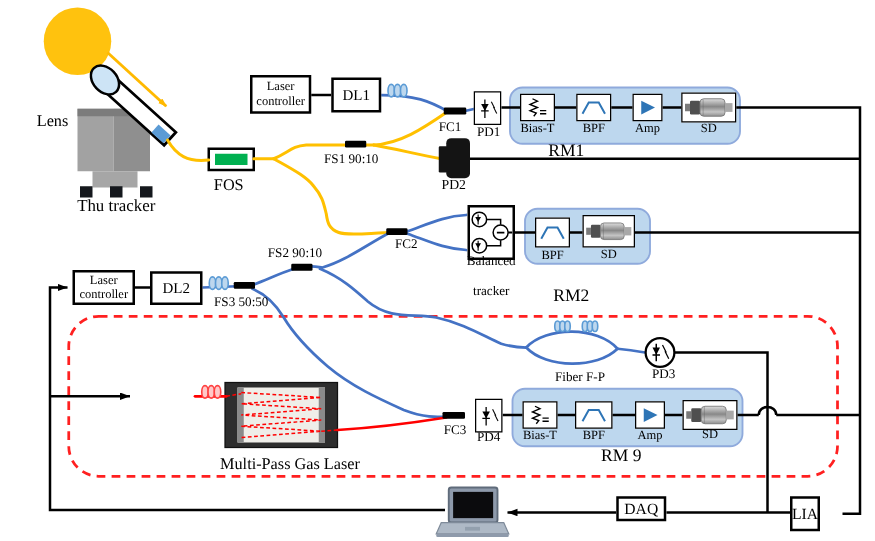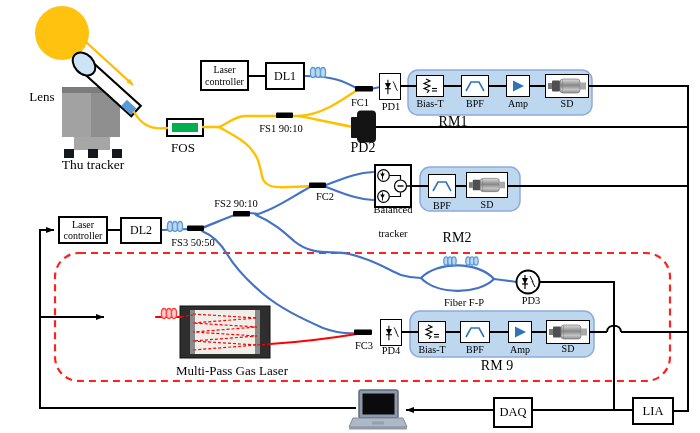--- a/index.html
+++ b/index.html
@@ -180,23 +180,23 @@
 <div class="box" style="left:265px;top:62px;width:40px;height:28px;font-size:12px;">DL1</div>
 
 <div class="box two" style="left:58px;top:216px;width:50px;height:28px;font-size:10px;">
   <span>Laser</span>
   <span>controller</span>
 </div>
 
 <div class="box" style="left:120px;top:217px;width:42px;height:27px;font-size:12px;">DL2</div>
 
 
-<div class="box" style="left:493px;top:397px;width:40px;height:31px;font-size:12.5px;">DAQ</div>
-
-<div class="box" style="left:632px;top:397px;width:42px;height:28px;font-size:12.5px;">LIA</div>
+<div class="box" style="left:493px;top:397px;width:40px;height:20px;font-size:12.5px;">DAQ</div>
+
+<div class="box" style="left:632px;top:397px;width:24px;height:28px;font-size:12.5px;">LIA</div>
 
 <div class="box mini" style="left:379px;top:73px;width:22px;height:27px;">
   <svg width="19" height="24" viewBox="0 0 22 27">
     <line x1="8" y1="5" x2="8" y2="22" stroke="#000" stroke-width="1.2"></line>
     <polygon points="4.5,9 11.5,9 8,15.5" fill="#000"></polygon>
     <line x1="4.5" y1="15.5" x2="11.5" y2="15.5" stroke="#000" stroke-width="1.2"></line>
     <line x1="14" y1="7" x2="17" y2="13" stroke="#000" stroke-width="1"></line>
     <line x1="16" y1="12" x2="19" y2="18" stroke="#000" stroke-width="1"></line>
   </svg>
 </div>
@@ -319,21 +319,21 @@
   </svg>
 </div>
 
 <div class="lbl" style="left:42px;top:97px;font-size:13px;">Lens</div>
 <div class="lbl" style="left:93px;top:165px;font-size:13.5px;">Thu tracker</div>
 <div class="lbl" style="left:183px;top:148px;font-size:13px;">FOS</div>
 
 <div class="lbl" style="left:281px;top:128px;font-size:10.5px;">FS1 90:10</div>
 <div class="lbl" style="left:360px;top:102px;font-size:10.5px;">FC1</div>
 <div class="lbl" style="left:391px;top:106px;font-size:10.5px;">PD1</div>
-<div class="lbl" style="left:363px;top:148px;font-size:14px;">PD2</div>
+<div class="lbl" style="left:363px;top:148px;font-size:11px;">PD2</div>
 
 <div class="lbl" style="left:430px;top:103px;font-size:10px;">Bias-T</div>
 <div class="lbl" style="left:475px;top:103px;font-size:10px;">BPF</div>
 <div class="lbl" style="left:518px;top:103px;font-size:10px;">Amp</div>
 <div class="lbl" style="left:567px;top:103px;font-size:10px;">SD</div>
 <div class="lbl" style="left:453px;top:122px;font-size:14px;">RM1</div>
 
 <div class="lbl" style="left:236px;top:203px;font-size:10.5px;">FS2 90:10</div>
 <div class="lbl" style="left:193px;top:242px;font-size:10.5px;">FS3 50:50</div>
 <div class="lbl" style="left:325px;top:196px;font-size:10.5px;">FC2</div>

